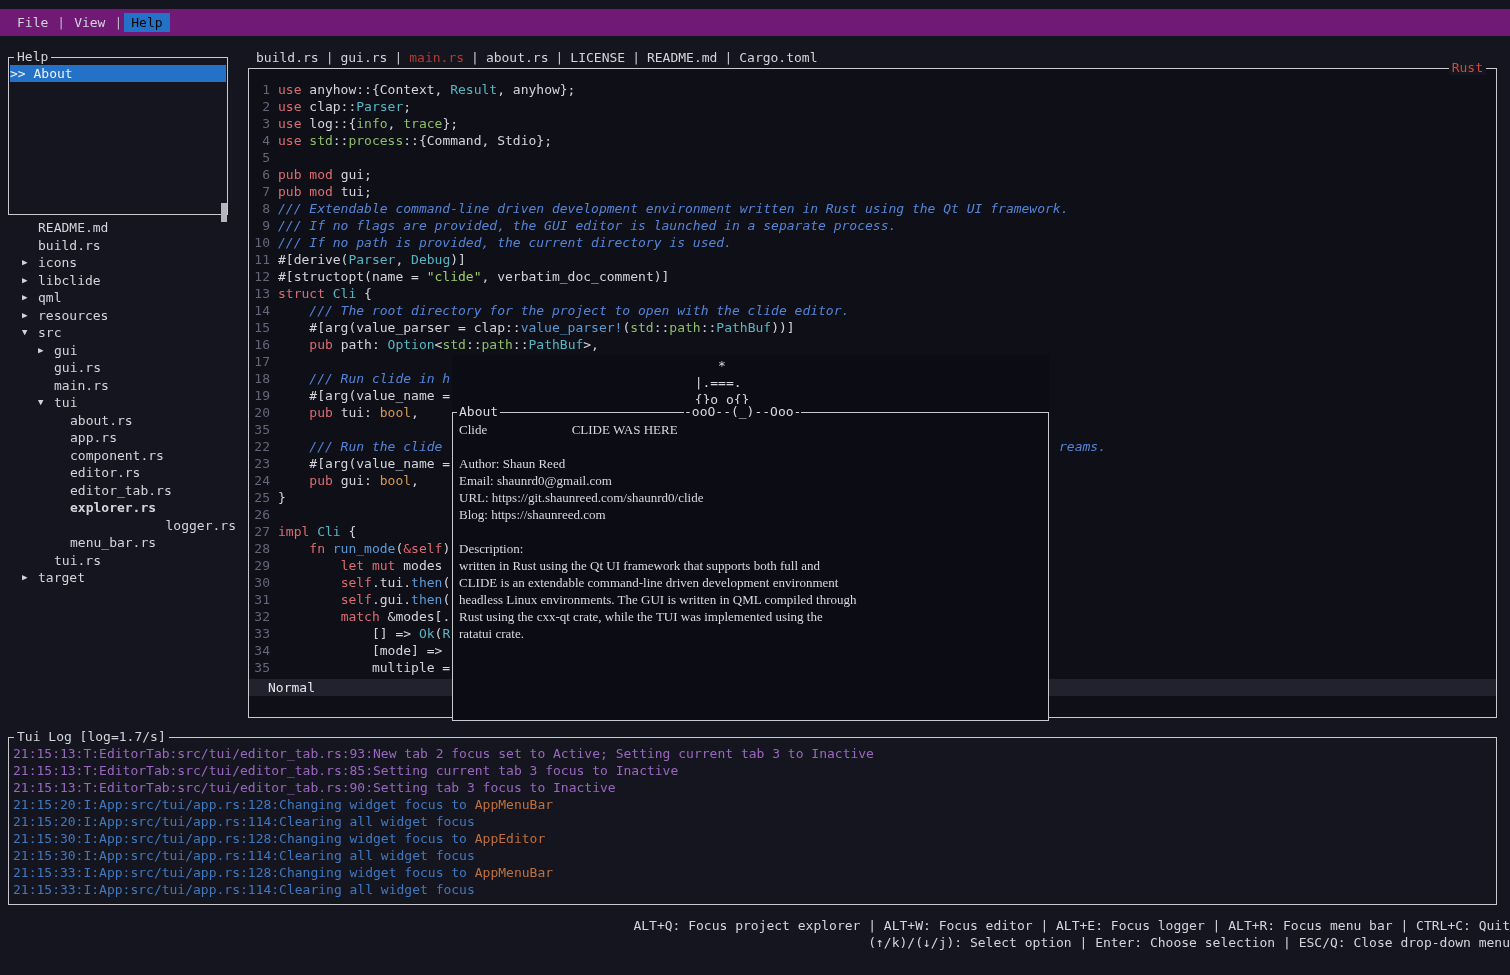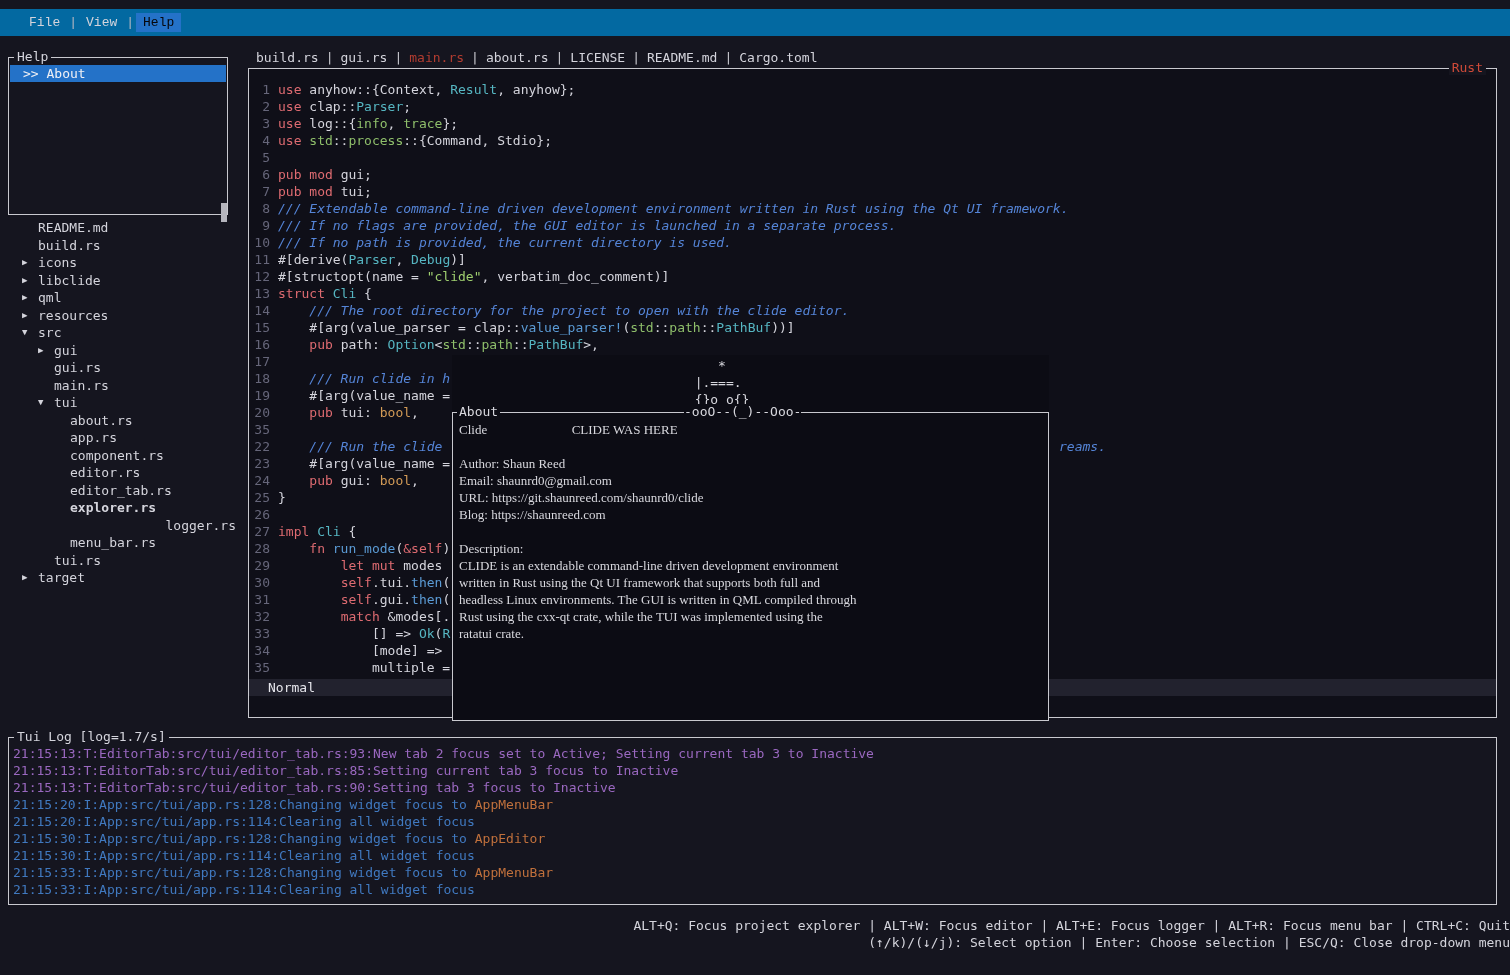--- a/index.html
+++ b/index.html
@@ -6,31 +6,31 @@
     --bg:#15151f; --editor-bg:#0f0f18; --popup-bg:#0c0c14; --border:#c9c9cf;
     --accent:#2472c8; --rust:#cf4a38; --active-tab:#b23c30; --text:#d4d4dc;
   }
   *{box-sizing:border-box;}
   html,body{margin:0;padding:0;}
   body{width:1510px;height:975px;background:var(--bg);font-family:"DejaVu Sans Mono",monospace;
        font-size:13px;color:var(--text);overflow:hidden;}
   .app{position:relative;width:1510px;height:975px;overflow:hidden;}
 
   
-  .menubar{position:absolute;left:0;top:9px;width:100%;height:27px;background:#0369a1;
-           display:flex;align-items:center;padding-left:22px;font-family:Liberation Mono, monospace;}
+  .menubar{position:absolute;left:0;top:9px;width:100%;height:27px;background:#701a75;
+           display:flex;align-items:center;padding-left:10px;}
   .mb-item{padding:2px 7px;}
   .mb-item.active{background:var(--accent);color:#06060a;}
   .mb-sep{color:#b9b9c2;margin:0 2px;}
 
   
   .help-box{position:absolute;left:8px;top:57px;width:220px;height:158px;border:1px solid var(--border);}
   .box-title{position:absolute;top:-9px;left:5px;background:var(--bg);padding:0 3px;}
   .dd-list{padding-top:7px;}
-  .dd-item{height:17px;line-height:17px;padding-left:13px;margin:0 1px;}
+  .dd-item{height:17px;line-height:17px;padding-left:0;margin:0 1px;}
   .dd-item.selected{background:var(--accent);color:#f0f0f5;}
   .scroll-thumb{position:absolute;left:221px;top:203px;width:6px;height:19px;background:#b5b5bd;z-index:3;}
 
   
   .file-tree{position:absolute;left:8px;top:219px;width:228px;}
   .tree-row{height:17.5px;line-height:17.5px;display:flex;align-items:center;white-space:pre;}
   .tree-arrow{width:16px;display:inline-block;font-size:9px;flex:none;}
 
   
   .tabbar{position:absolute;left:256px;top:49px;height:17px;line-height:17px;display:flex;gap:7px;}
@@ -197,22 +197,22 @@
       <span class="popup-border-art">-ooO--(_)--Ooo-</span>
       <div class="popup-body">
           <div class="about-line">Clide                          CLIDE WAS HERE</div>
           <div class="about-line"> </div>
           <div class="about-line">Author: Shaun Reed</div>
           <div class="about-line">Email: shaunrd0@gmail.com</div>
           <div class="about-line">URL: https://git.shaunreed.com/shaunrd0/clide</div>
           <div class="about-line">Blog: https://shaunreed.com</div>
           <div class="about-line"> </div>
           <div class="about-line">Description:</div>
+          <div class="about-line">written in Rust using the Qt UI framework that supports both full and</div>
           <div class="about-line">CLIDE is an extendable command-line driven development environment</div>
-          <div class="about-line">written in Rust using the Qt UI framework that supports both full and</div>
           <div class="about-line">headless Linux environments. The GUI is written in QML compiled through</div>
           <div class="about-line">Rust using the cxx-qt crate, while the TUI was implemented using the</div>
           <div class="about-line">ratatui crate.</div>
         </div>
     </div>
   </div>
 
   <div class="log-box">
     <span class="box-title">Tui Log [log=1.7/s]</span>
     <div class="log-content">

